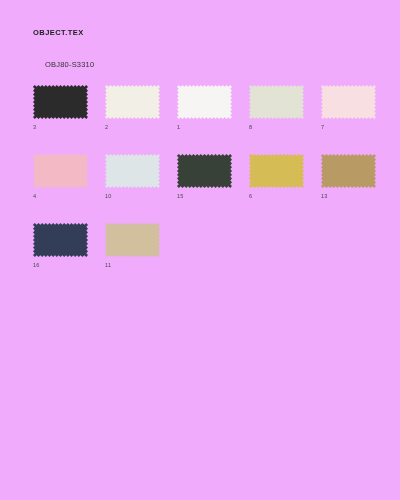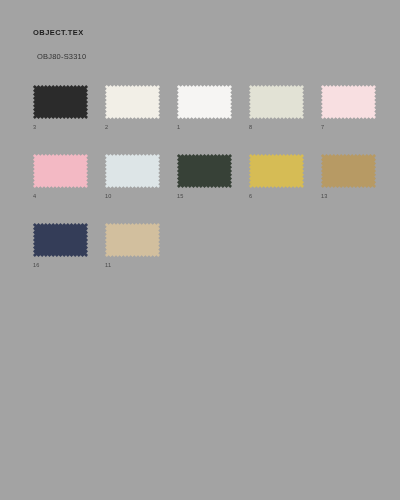--- a/index.html
+++ b/index.html
@@ -10,42 +10,42 @@
     width: 400px;
     height: 500px;
     background: #ffffff;
     font-family: "Liberation Sans", sans-serif;
     overflow: hidden;
   }
   .card {
     position: relative;
     width: 400px;
     height: 500px;
-    background: #a3a3a3;
+    background: #f0abfc;
     box-sizing: border-box;
   }
   .header {
     position: absolute;
     left: 33px;
     top: 28px;
   }
   .brand-title {
     font-size: 7.5px;
     font-weight: bold;
     letter-spacing: 0.45px;
     color: #1d1d1d;
     margin: 0;
     line-height: 10px;
   }
   .brand-code {
     font-size: 7.5px;
     font-weight: normal;
     letter-spacing: 0.2px;
     color: #333333;
-    margin: 4px;
+    margin: 12px;
     line-height: 10px;
     padding-top: 10px;
   }
   .swatch-grid {
     position: absolute;
     left: 33px;
     top: 85px;
     width: 340px;
   }
   .swatch-row {

